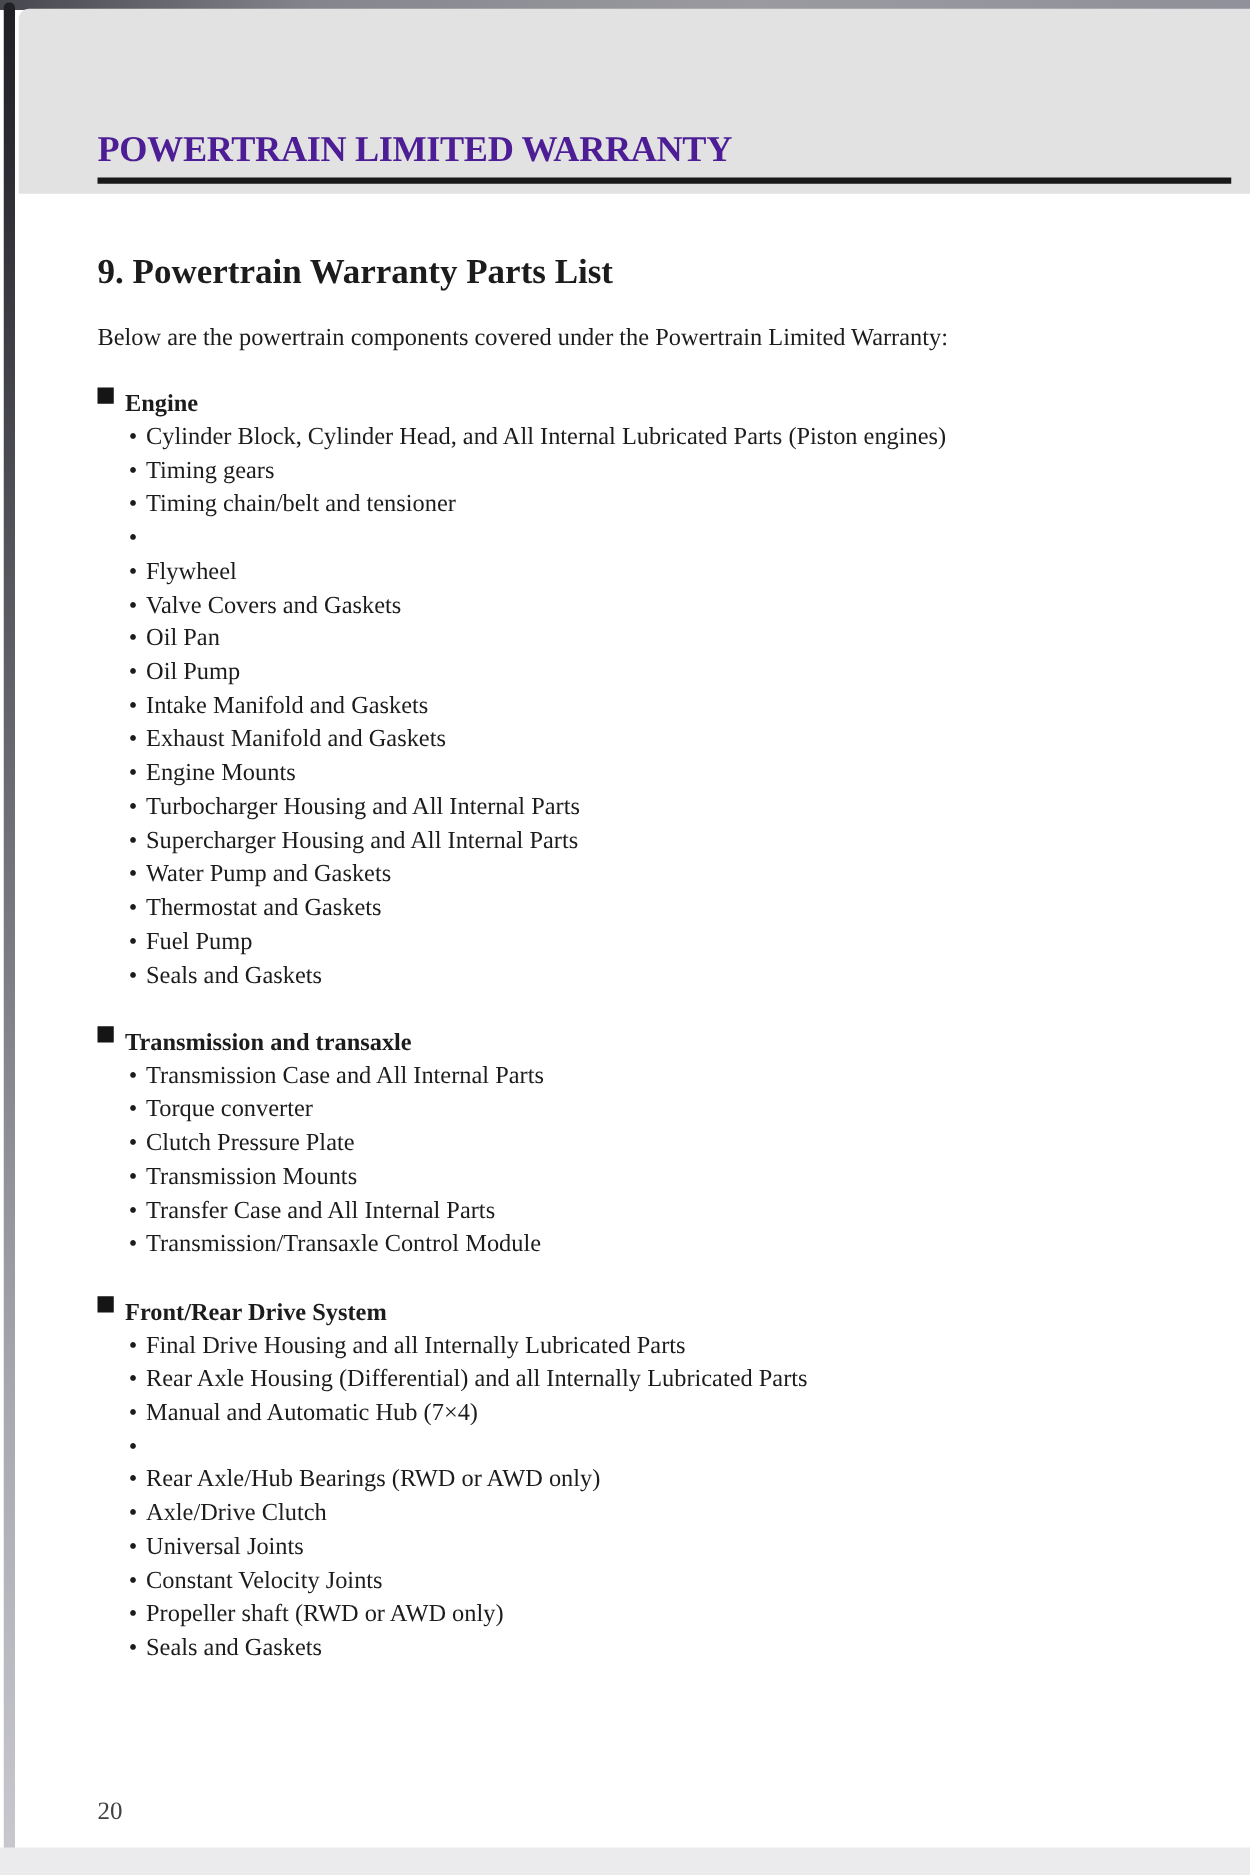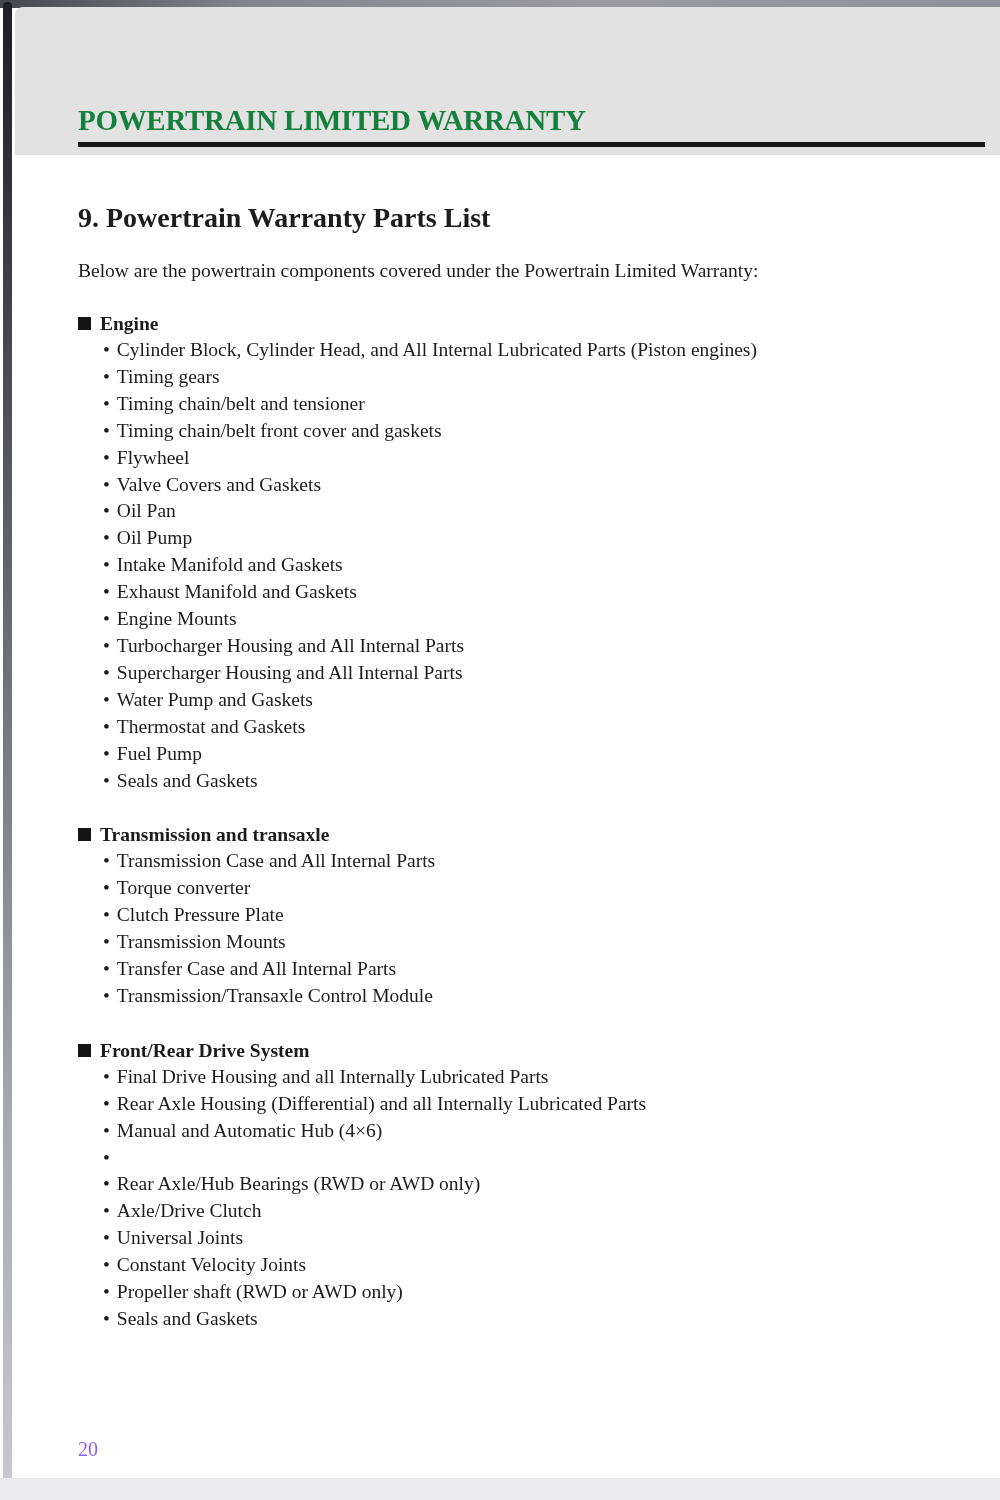--- a/index.html
+++ b/index.html
@@ -25,46 +25,46 @@
     border-top-left-radius:8px;
   }
   .bottom-strip {
     position:absolute; left:0; bottom:0; width:1000px; height:22px;
     background:#ebebee;
   }
   
   .doc-title {
     position:absolute; left:78px; top:104px; margin:0;
     font-size:29px; font-weight:bold; letter-spacing:-0.3px;
-    color:#15803d; white-space:nowrap;
+    color:#4c1d95; white-space:nowrap;
   }
   .title-rule {
     position:absolute; left:78px; right:15px; top:142px; height:5px;
     background:#191919;
   }
   
   .content { position:absolute; left:78px; top:203px; right:55px; }
   .section-no-title {
     margin:0 0 24px 0; font-size:28px; font-weight:bold; line-height:30px;
   }
   .intro { margin:0 0 26px 0; font-size:19.5px; line-height:27px; }
   .parts-section { margin:0 0 27px 0; }
   .sec-header {
-    display:flex; align-items:center; font-weight:bold;
+    display:flex; align-items:flex-start; font-weight:bold;
     font-size:19.5px; line-height:27px;
   }
   .sq {
     width:13px; height:13px; background:#151515; display:inline-block;
     margin-right:9px; flex:0 0 auto;
   }
   .items { list-style:none; margin:0; padding:0 0 0 25px; }
   .items li { display:flex; font-size:19.5px; line-height:26.9px; }
   .dot { flex:0 0 auto; margin-right:7px; }
   .page-number {
-    position:absolute; left:78px; top:1438px; font-size:20px; color:#8b5cf6;
+    position:absolute; left:78px; top:1438px; font-size:20px; color:#404040;
   }
 </style>
 </head>
 <body>
 
 <div class="top-strip"></div>
 <div class="left-binding"></div>
 <div class="header-band"></div>
 <div class="bottom-strip"></div>
 
@@ -88,21 +88,20 @@
           <li>
             <span class="dot">•</span>
             <span>Timing gears</span>
           </li>
           <li>
             <span class="dot">•</span>
             <span>Timing chain/belt and tensioner</span>
           </li>
           <li>
             <span class="dot">•</span>
-            <span>Timing chain/belt front cover and gaskets</span>
           </li>
           <li>
             <span class="dot">•</span>
             <span>Flywheel</span>
           </li>
           <li>
             <span class="dot">•</span>
             <span>Valve Covers and Gaskets</span>
           </li>
           <li>
@@ -192,21 +191,21 @@
           <li>
             <span class="dot">•</span>
             <span>Final Drive Housing and all Internally Lubricated Parts</span>
           </li>
           <li>
             <span class="dot">•</span>
             <span>Rear Axle Housing (Differential) and all Internally Lubricated Parts</span>
           </li>
           <li>
             <span class="dot">•</span>
-            <span>Manual and Automatic Hub (4×6)</span>
+            <span>Manual and Automatic Hub (7×4)</span>
           </li>
           <li>
             <span class="dot">•</span>
           </li>
           <li>
             <span class="dot">•</span>
             <span>Rear Axle/Hub Bearings (RWD or AWD only)</span>
           </li>
           <li>
             <span class="dot">•</span>

